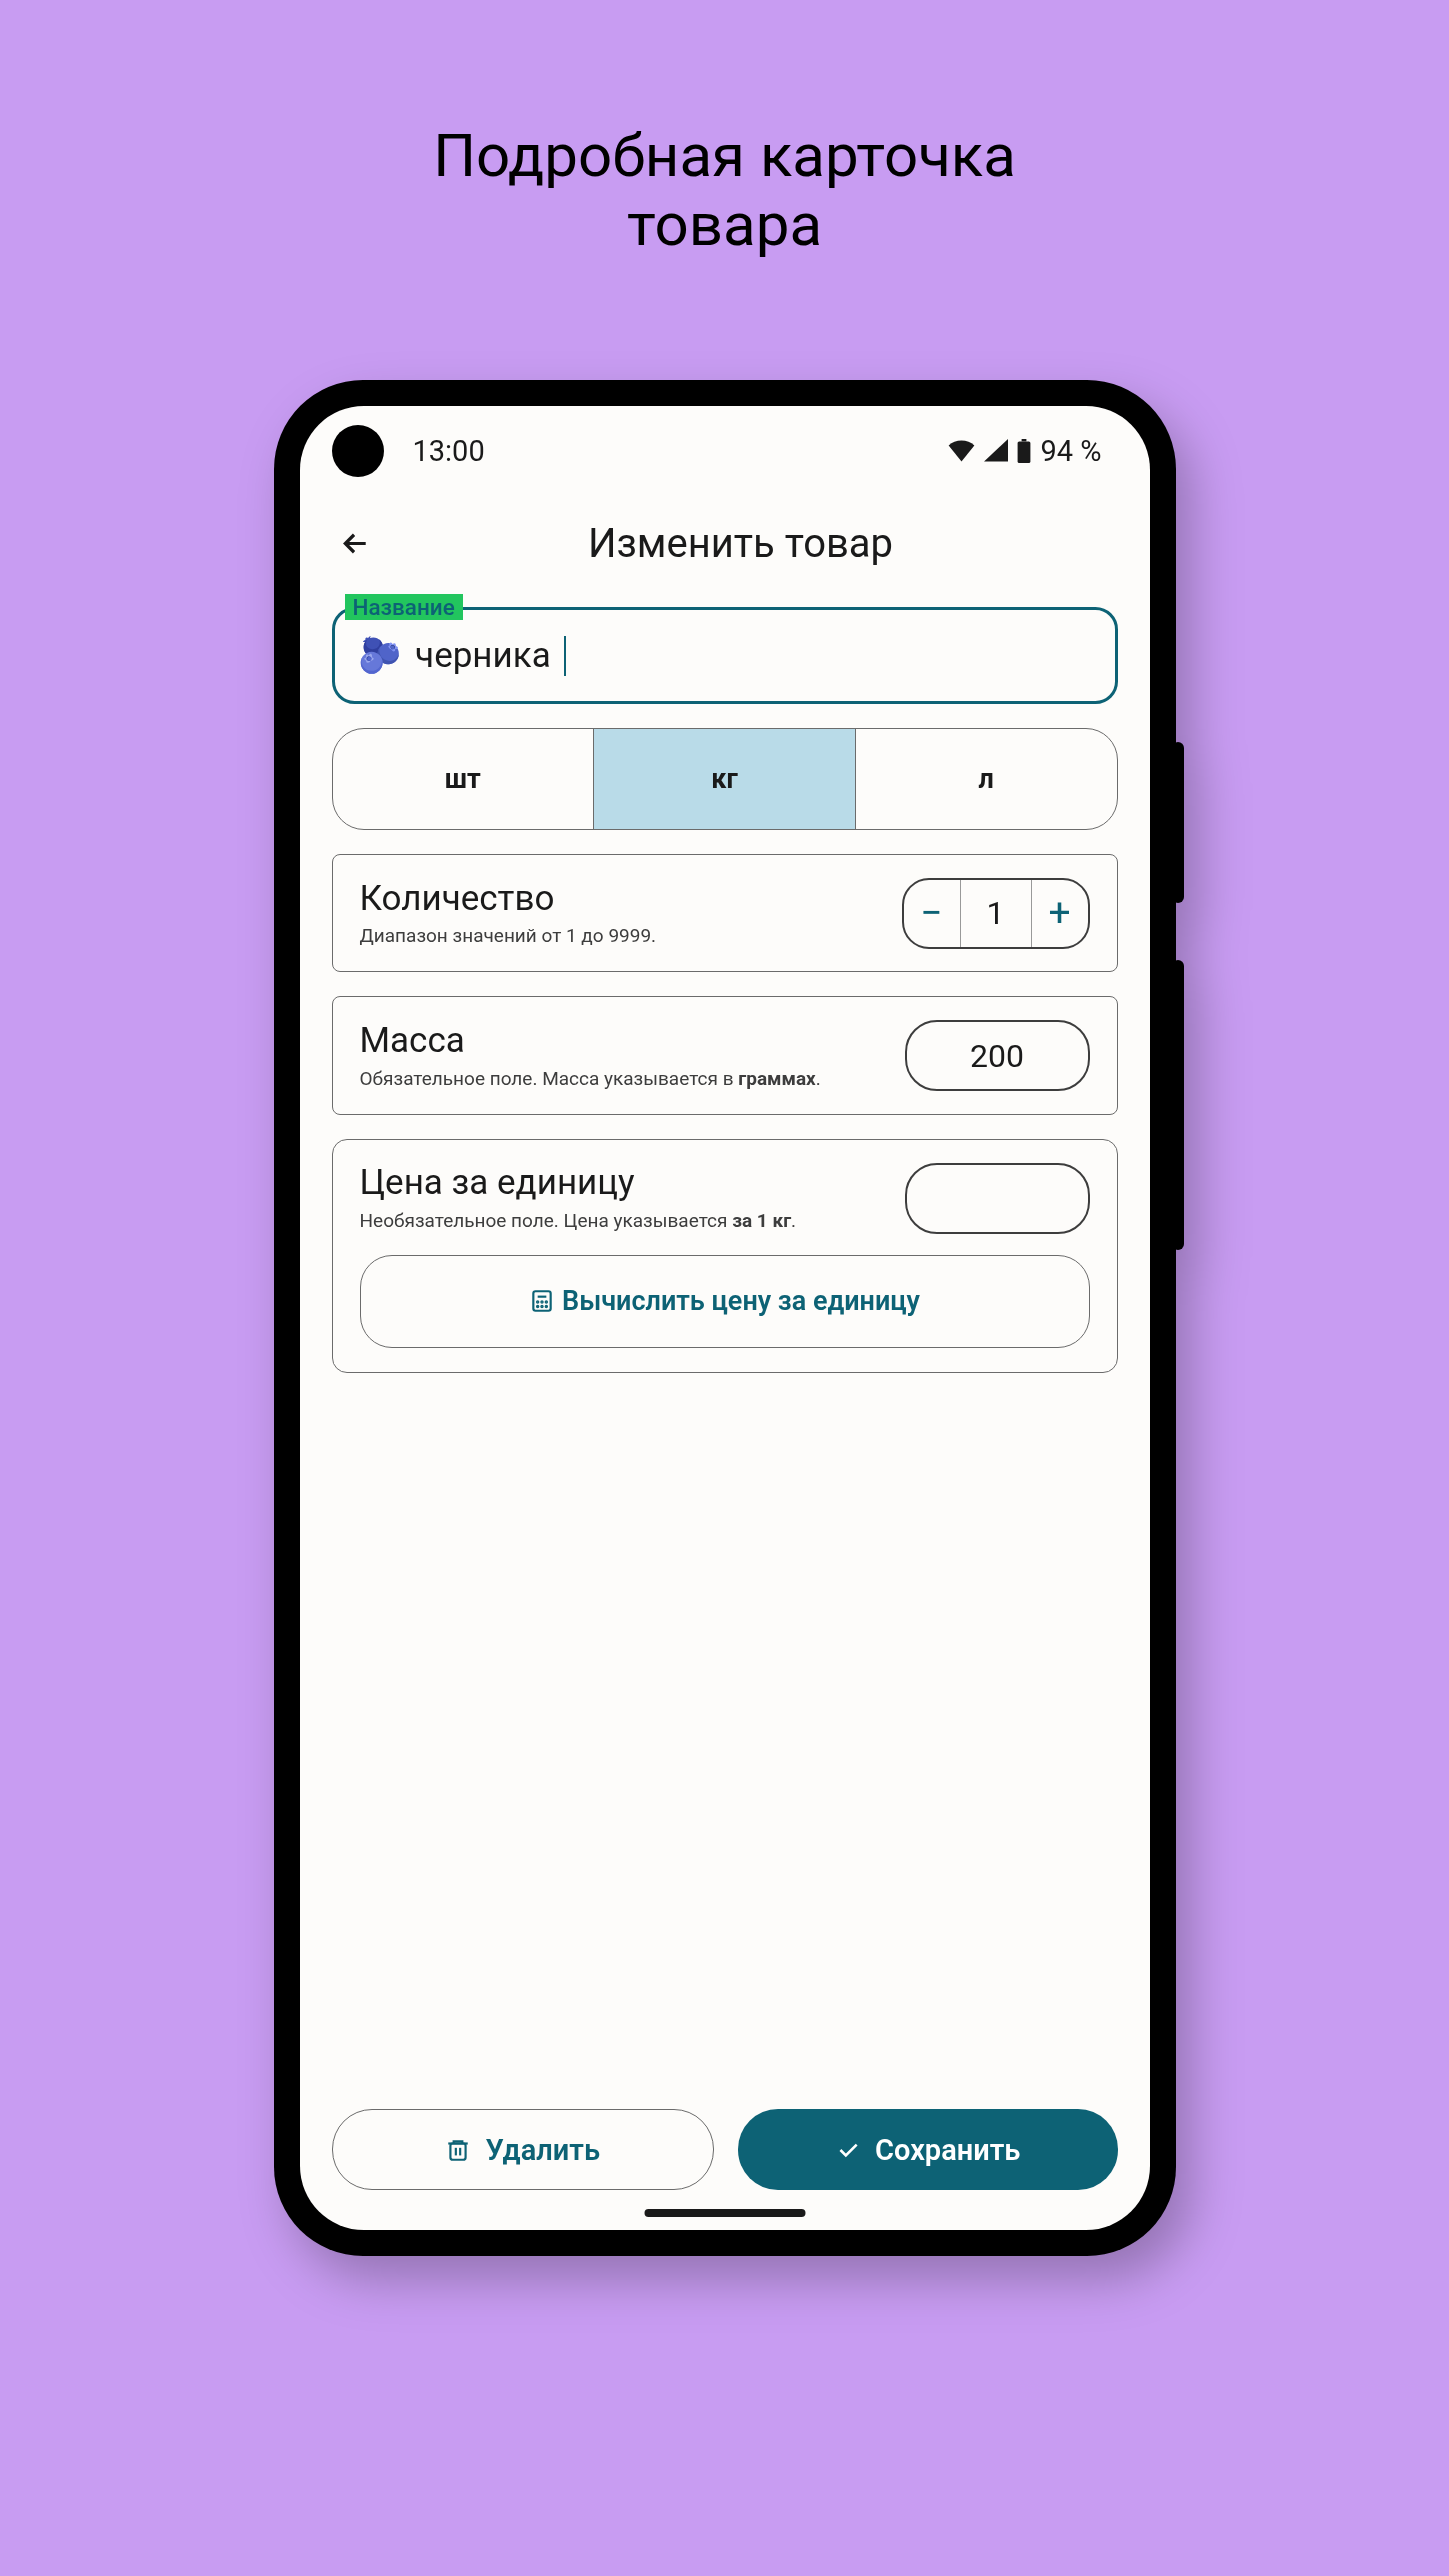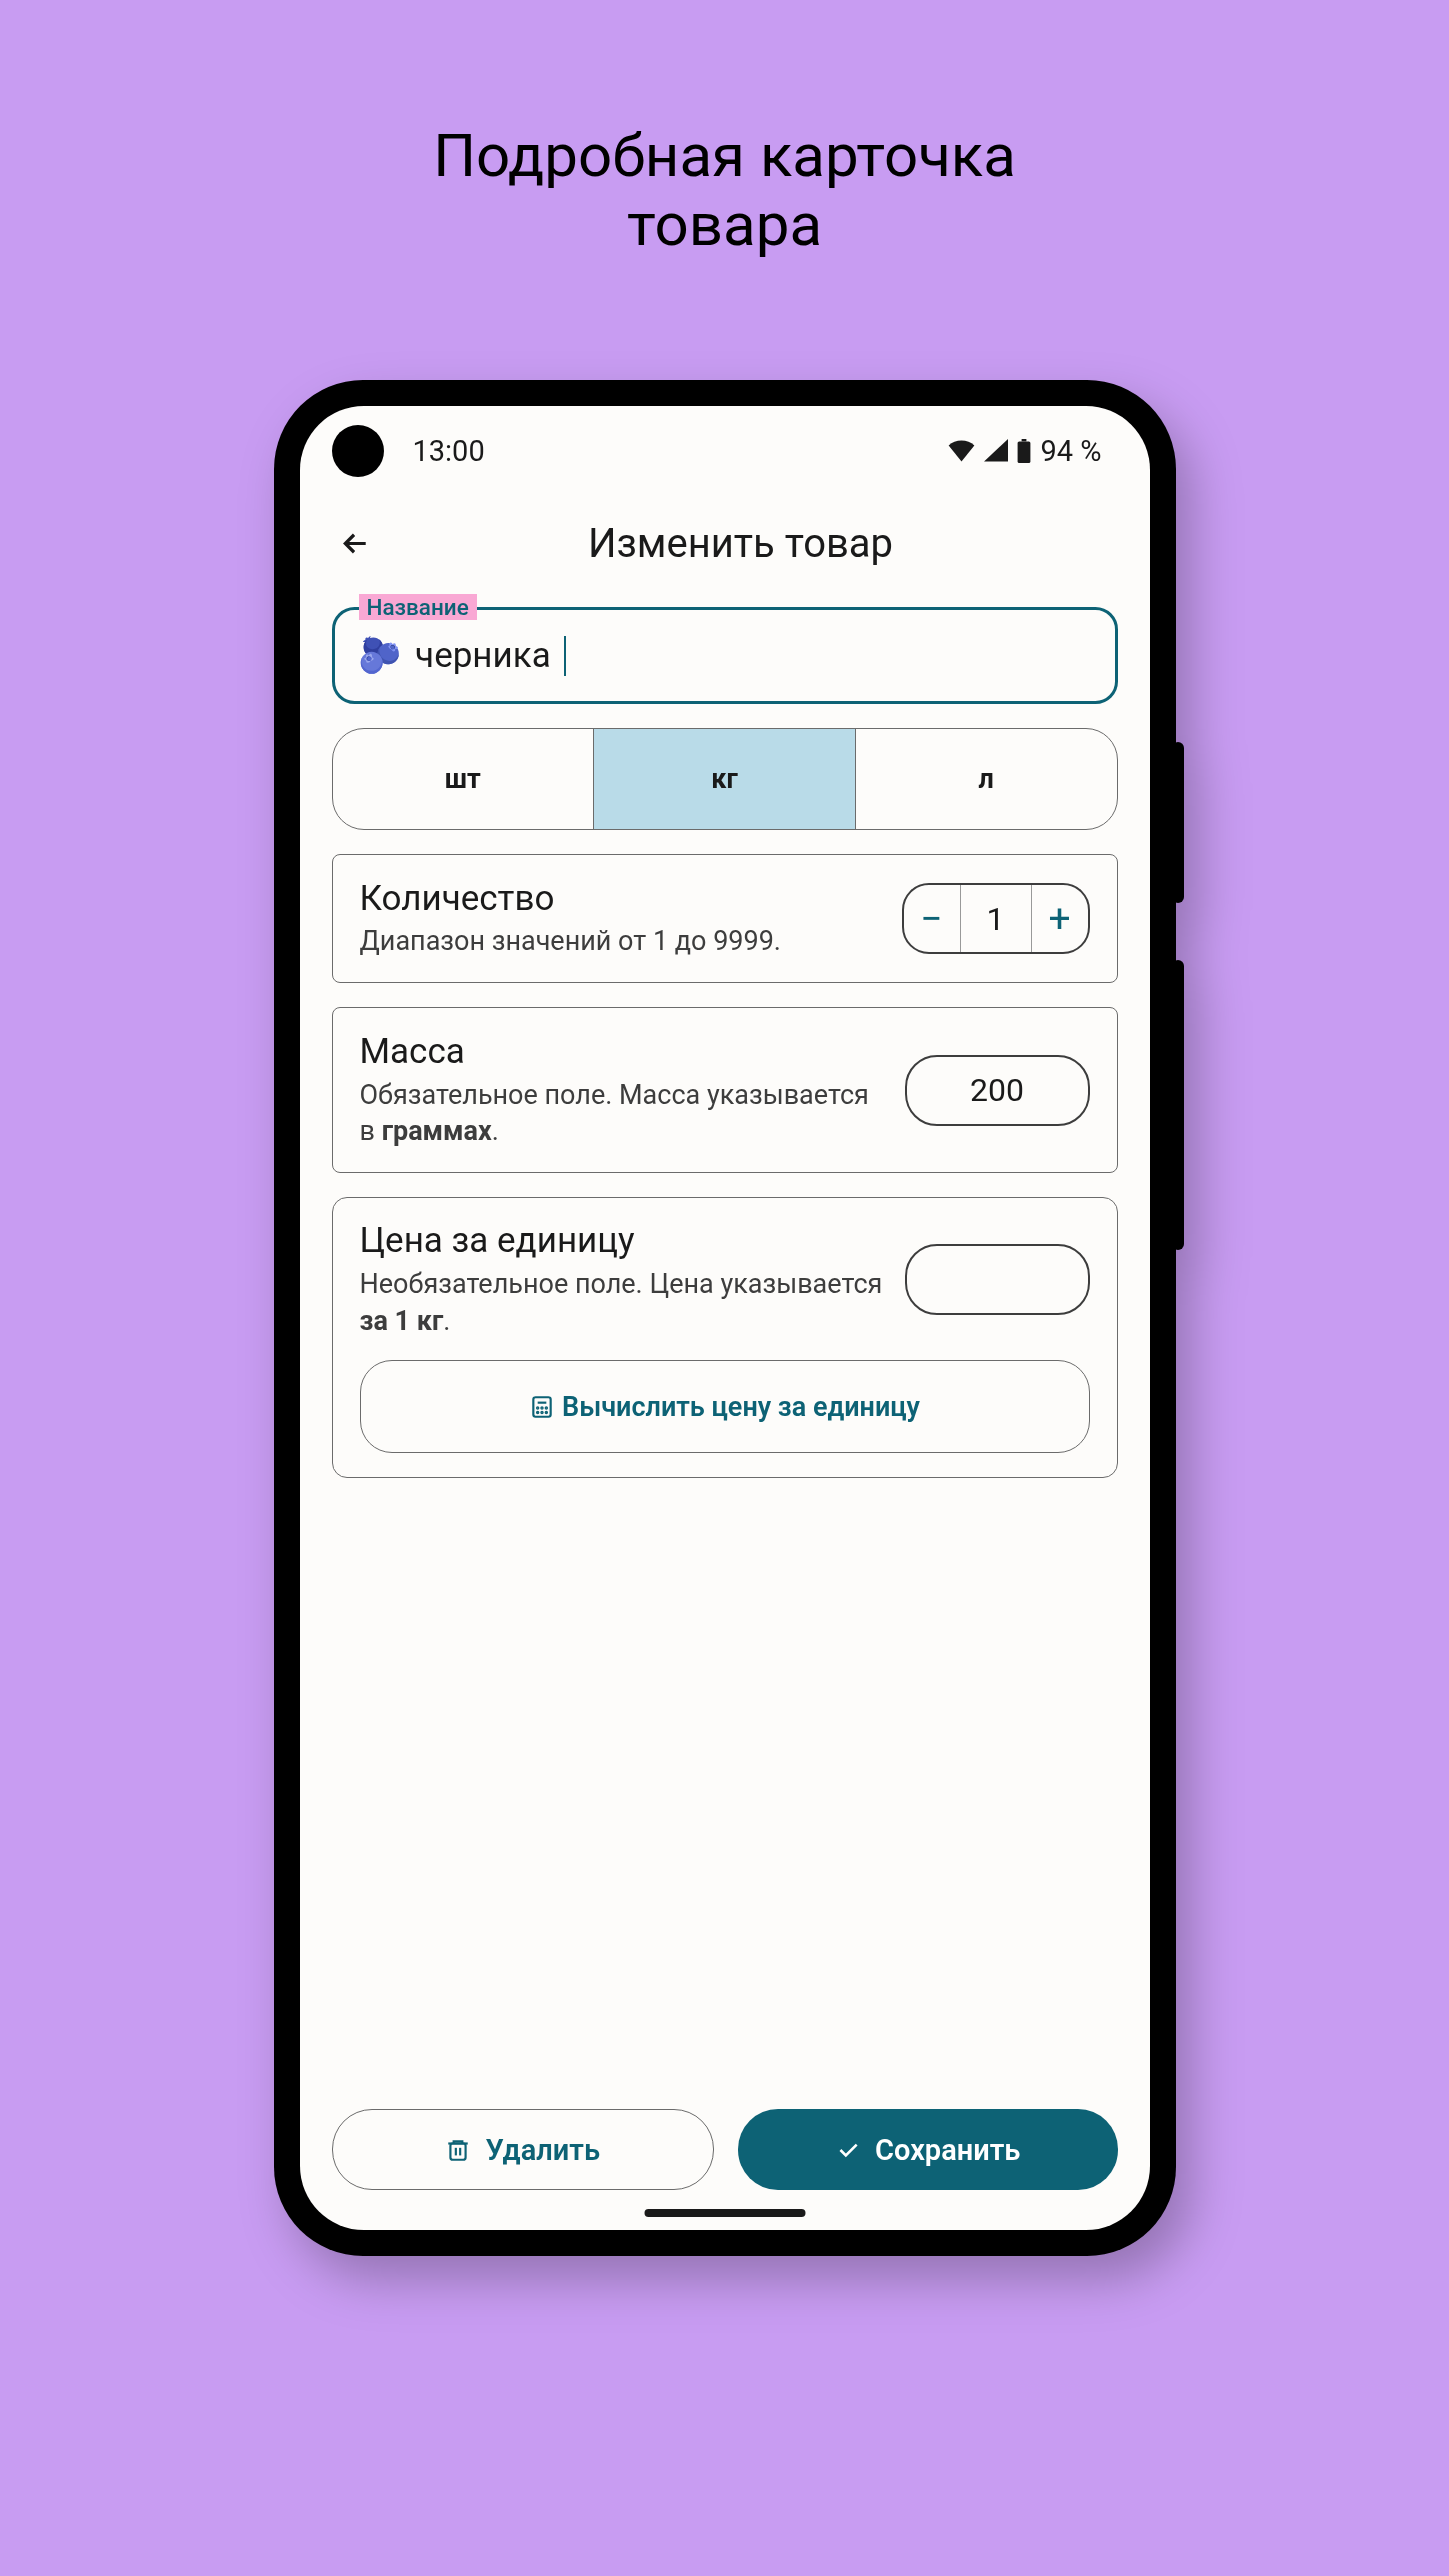--- a/index.html
+++ b/index.html
@@ -112,22 +112,22 @@
     border-radius: 22.5px;
     height: 97px;
     display: flex;
     align-items: center;
     padding: 0 24px;
     gap: 13px;
   }
   .field-label {
     position: absolute;
     top: -13px;
-    left: 27px;
-    background: #f9a8d4;
+    left: 13px;
+    background: #22c55e;
     padding: 0 8px;
     font-size: 22.5px;
     color: #0d6275;
     font-weight: 500;
   }
   .field-emoji { font-size: 35px; }
   .field-value {
     font-size: 35px;
     color: #1a1a1a;
   }
@@ -158,21 +158,21 @@
   .card {
     border: 1.6px solid #6b6b6b;
     border-radius: 8px;
     padding: 22.5px 27px;
     display: flex;
     align-items: center;
     gap: 16px;
   }
   .card-left { flex: 1; min-width: 0; }
   .card-title { font-size: 35px; color: #1a1a1a; margin-bottom: 4.8px; }
-  .card-sub { font-size: 27px; color: #3d3d3d; line-height: 1.35; }
+  .card-sub { font-size: 19px; color: #3d3d3d; line-height: 1.35; }
   .stepper {
     border: 2.4px solid #3d3d3d;
     border-radius: 27px;
     height: 71px;
     display: flex;
     align-items: stretch;
     overflow: hidden;
   }
   .step-btn {
     width: 56px;

